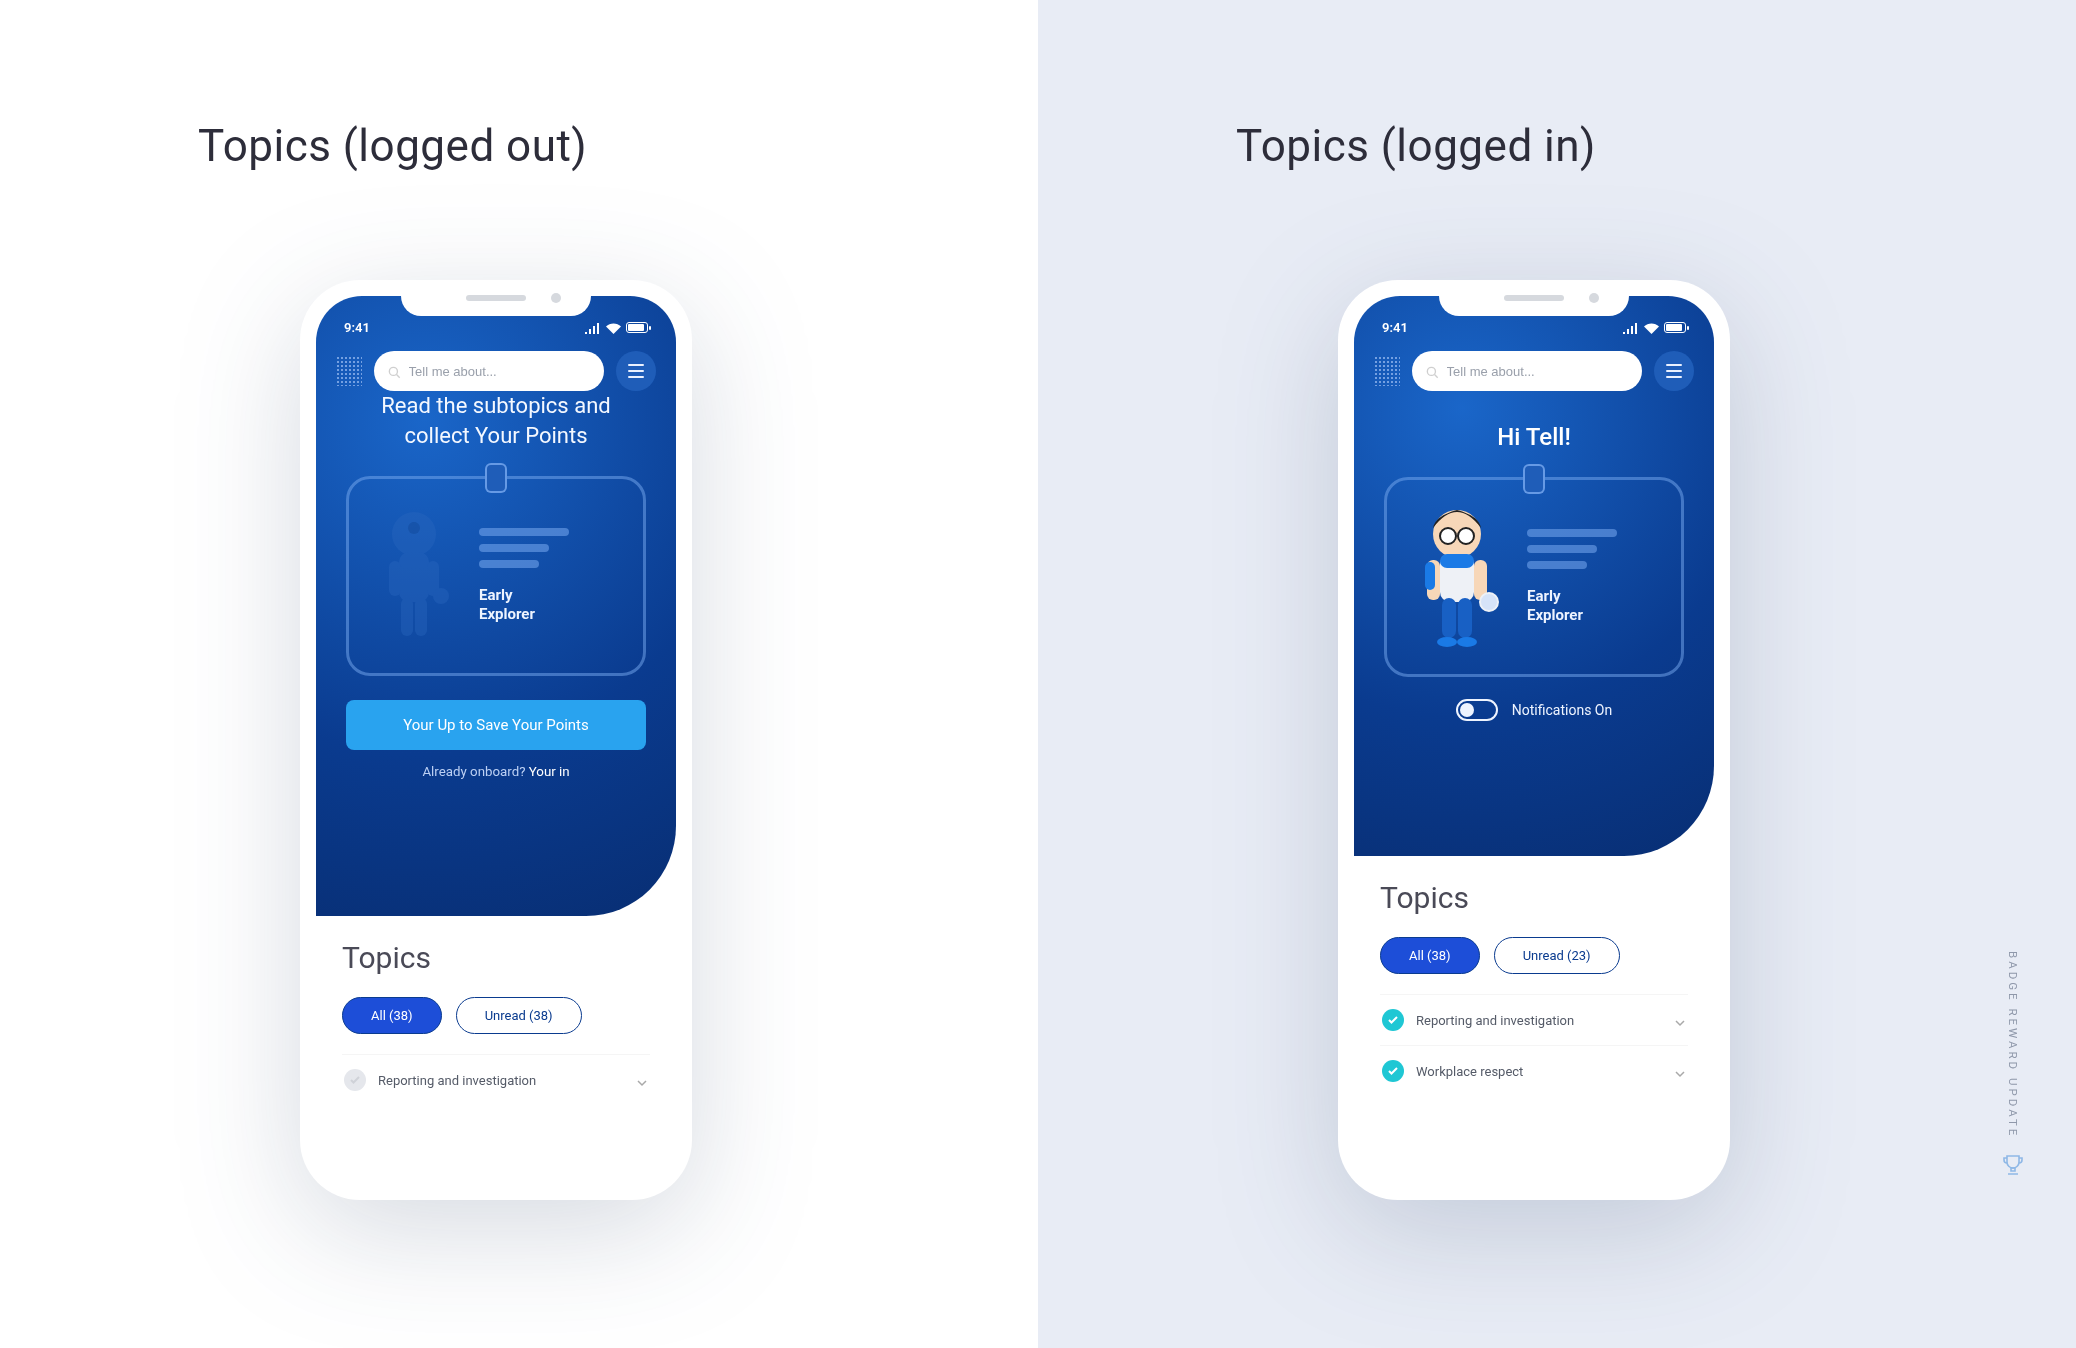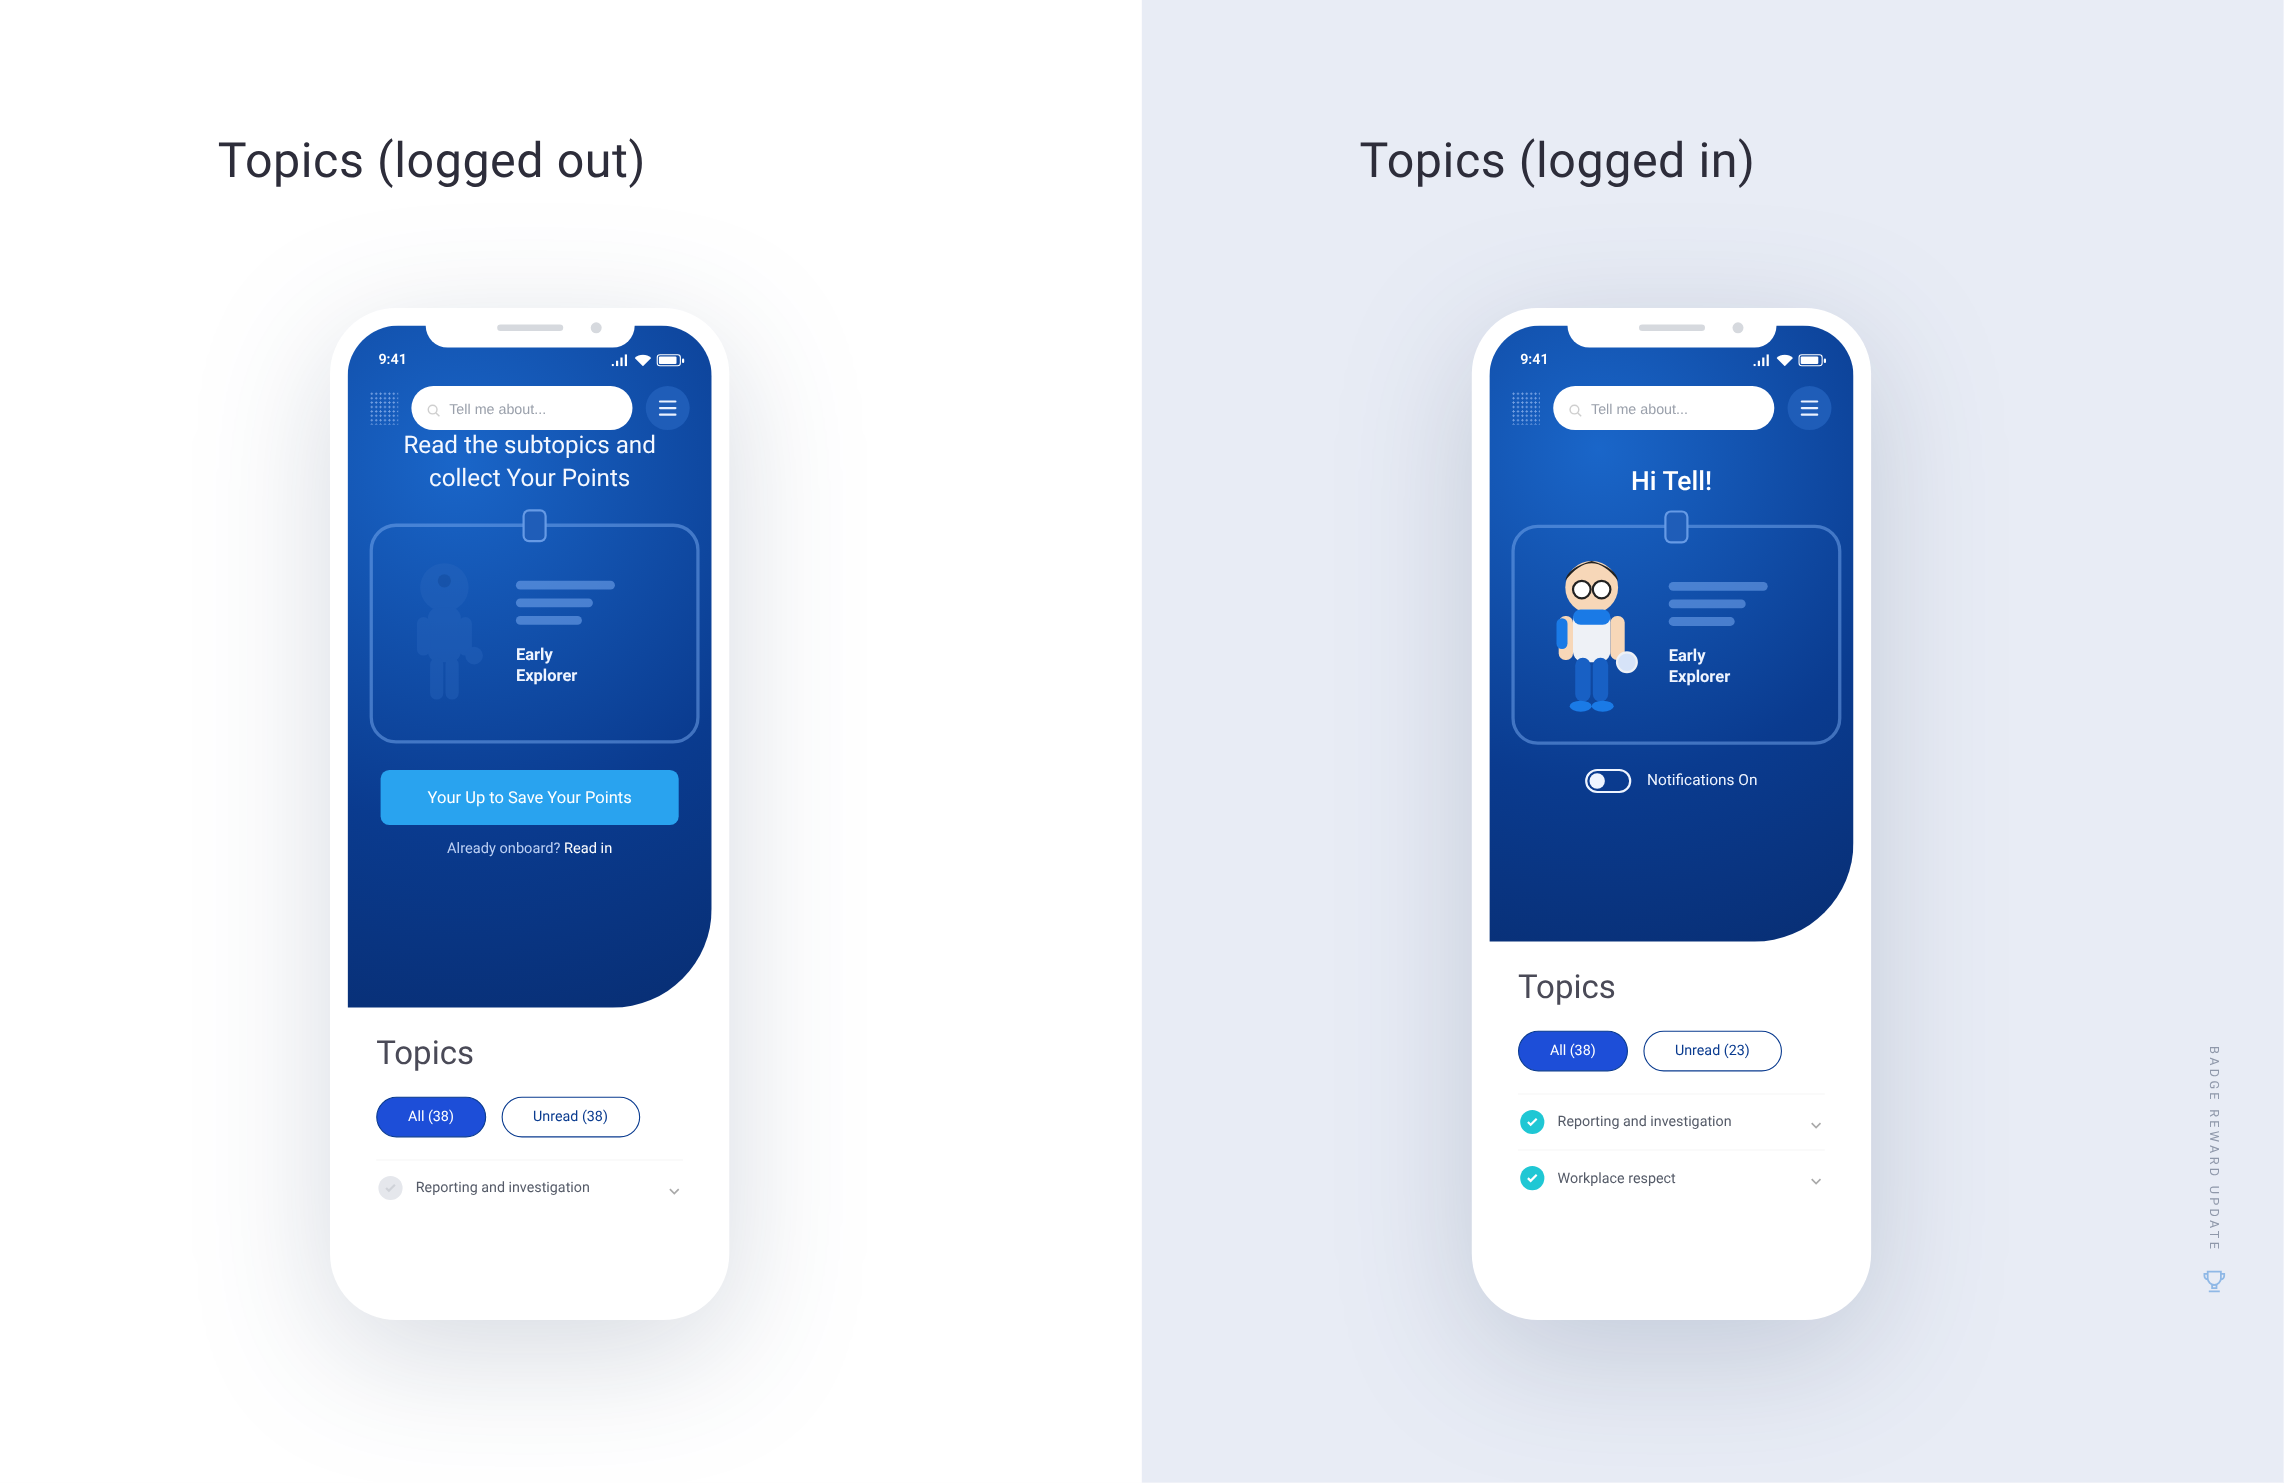--- a/index.html
+++ b/index.html
@@ -24,21 +24,21 @@
     left: 198px;
     font-size: 44px;
     font-weight: 400;
     color: #2d2d3a;
     letter-spacing: 0.5px;
   }
   .phone-wrap {
     position: absolute;
     top: 280px;
     left: 300px;
-    width: 363px;
+    width: 392px;
     height: 920px;
     filter: drop-shadow(0 30px 60px rgba(30,50,90,0.18));
   }
   .phone {
     width: 100%;
     height: 100%;
     background: #fff;
     border-radius: 60px;
     padding: 16px;
     position: relative;
@@ -296,21 +296,21 @@
                 </div>
               <div class="badge-label">
                 <div>Early</div>
                 <div>Explorer</div>
               </div>
             </div>
           </div>
 
           <div class="cta-btn">Your Up to Save Your Points</div>
           <div class="under-cta">
-            <span>Already onboard? </span><span class="link">Read in</span>
+            <span>Already onboard? </span><span class="link">Your in</span>
           </div>
         </div>
 
         <div class="lower">
           <div class="topics-h">Topics</div>
           <div class="pill-row">
             <div class="pill active">All (38)</div>
             <div class="pill">Unread (38)</div>
           </div>
           <div class="topic-row">

